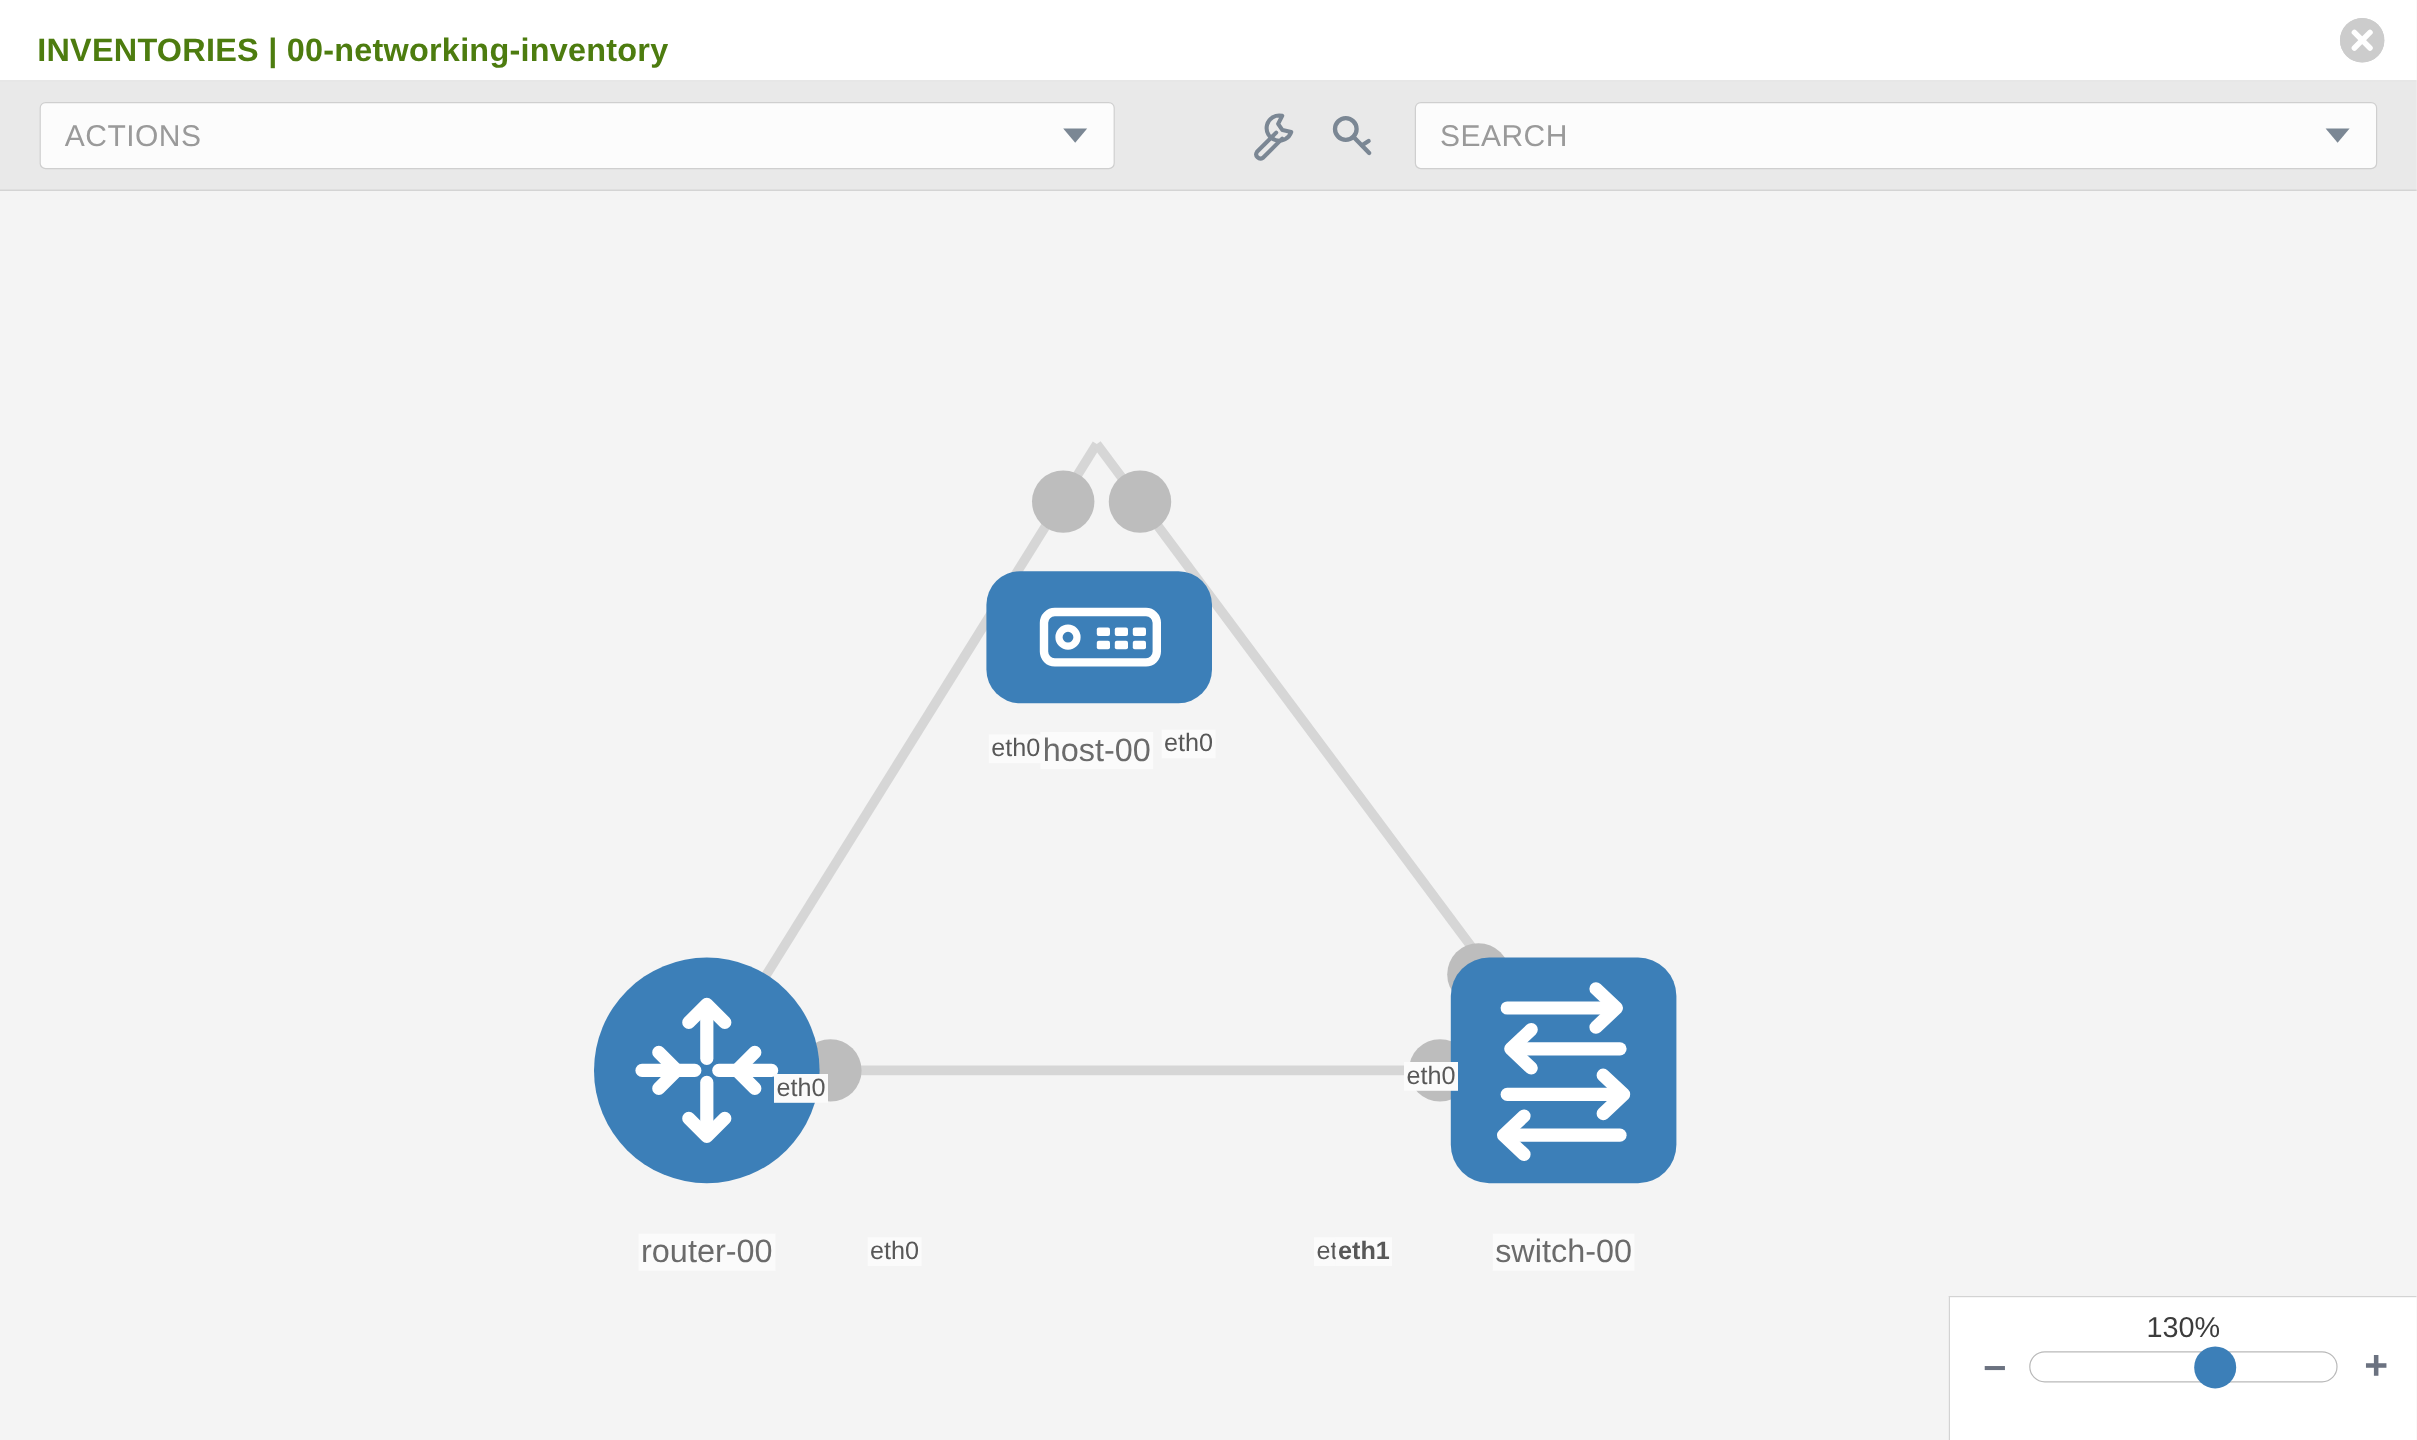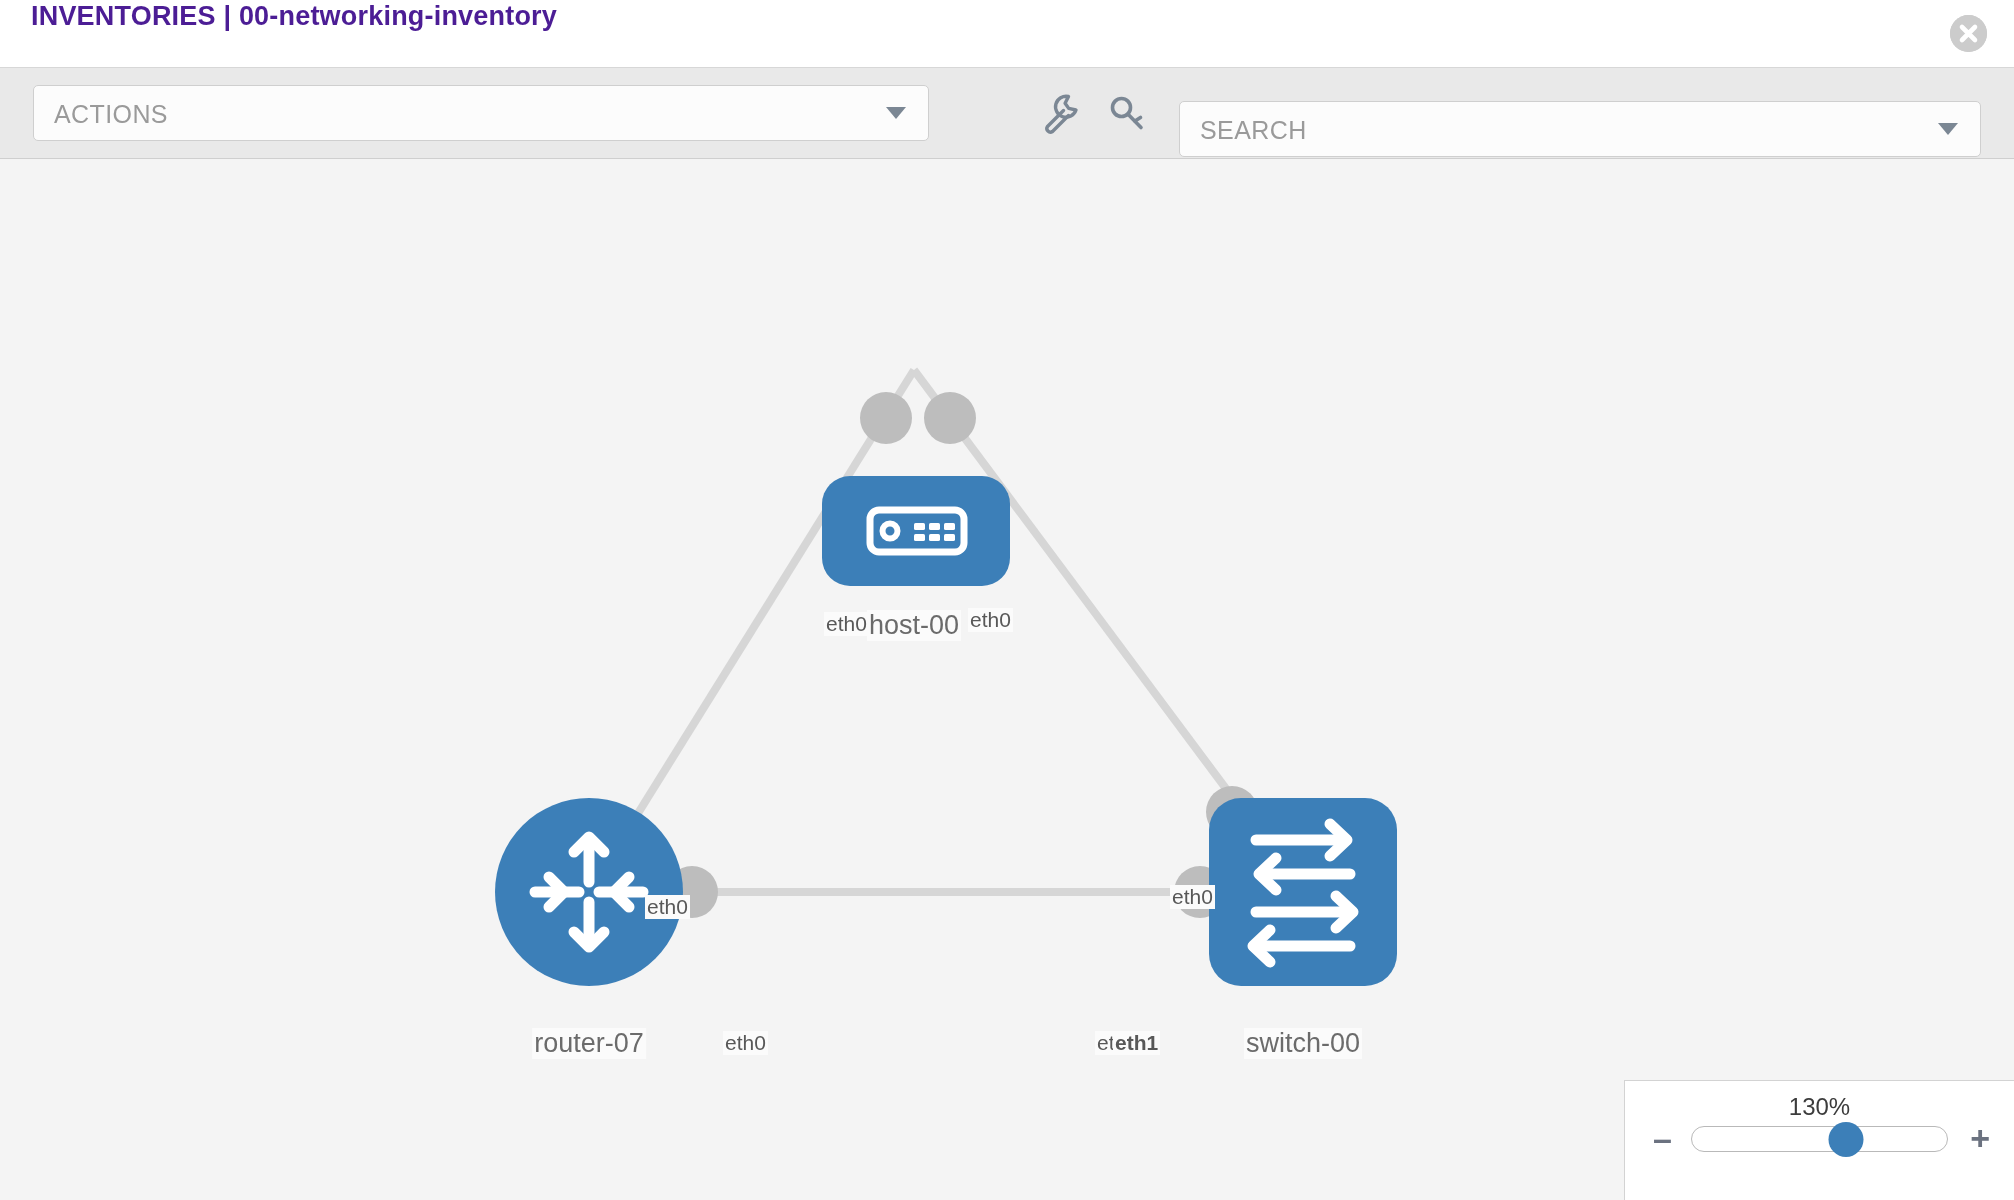--- a/index.html
+++ b/index.html
@@ -12,22 +12,22 @@
   }
   #app { position: relative; width: 2014px; height: 1200px; background: #f4f4f4; }
 
   
   .header {
     position: absolute; left: 0; top: 0; width: 2014px; height: 68px;
     background: #ffffff;
     border-bottom: 1px solid #d7d7d7;
   }
   .header-title {
-    position: absolute; left: 31px; top: 1px;
-    font-size: 27px; font-weight: bold; color: #4c1d95;
+    position: absolute; left: 31px; top: 27px;
+    font-size: 27px; font-weight: bold; color: #4d7c0f;
     letter-spacing: 0.2px; white-space: nowrap;
   }
   .close-btn {
     position: absolute; right: 27px; top: 15px;
     width: 37px; height: 37px; border-radius: 50%;
     background: #cccccc; cursor: pointer;
   }
   .close-btn svg { display: block; width: 37px; height: 37px; }
 
   
@@ -62,21 +62,20 @@
   .tool-icon svg { display: block; width: 46px; height: 46px; }
   .tool-wrench { left: 1037px; }
   .tool-key    { left: 1105px; }
 
   .search-box {
     position: absolute; left: 1179px; top: 17px;
     width: 802px; height: 56px;
     background: #fcfcfc;
     border: 1px solid #cfcfcf; border-radius: 5px;
     cursor: text;
-    margin-top: 16px;
   }
   .search-box .label {
     position: absolute; left: 20px; top: 14px;
     font-size: 25px; color: #9a9a9a; letter-spacing: 0.4px;
   }
 
   
   .canvas {
     position: absolute; left: 0; top: 160px;
     width: 2014px; height: 1040px;
@@ -234,21 +233,21 @@
           <path d="M1276 698 L1259 714 L1276 730"></path>
           <path d="M1256 752 L1352 752"></path>
           <path d="M1336 736 L1353 752 L1336 768"></path>
           <path d="M1350 786 L1254 786"></path>
           <path d="M1270 770 L1253 786 L1270 802"></path>
         </g>
       </g>
     </svg>
 
     <div class="node-label" style="left:914px; top:434px;margin-top:16px;">host-00</div>
-    <div class="node-label" style="left:589px; top:868px;">router-07</div>
+    <div class="node-label" style="left:589px; top:868px;">router-00</div>
     <div class="node-label" style="left:1303px; top:868px;">switch-00</div>
 
     <div class="iface-label" style="left:824px; top:452px;">eth0</div>
     <div class="iface-label" style="left:968px; top:448px;">eth0</div>
     <div class="iface-label" style="left:645px; top:735px;">eth0</div>
     <div class="iface-label" style="left:1170px; top:725px;">eth0</div>
     <div class="iface-label" style="left:723px; top:871px;">eth0</div>
     <div class="iface-label" style="left:1095px; top:871px;">eth0</div>
     <div class="iface-label" style="left:1113px; top:871px;font-weight:bold;">eth1</div>
 

